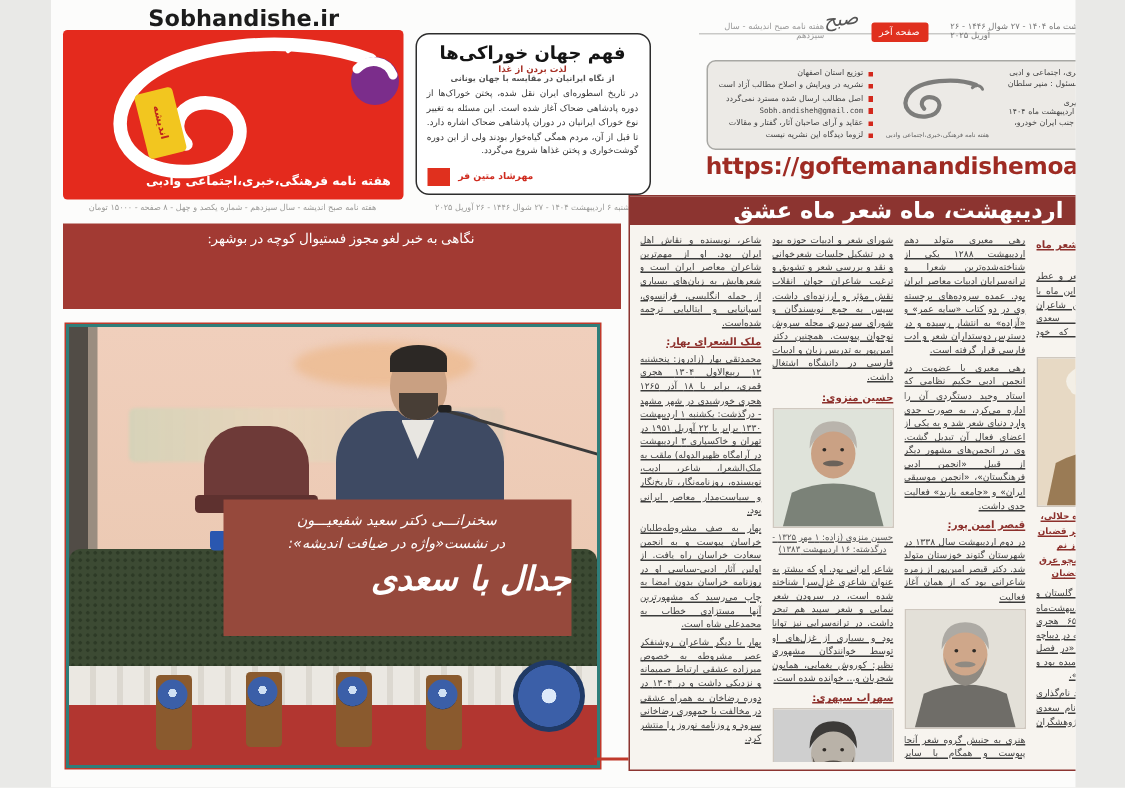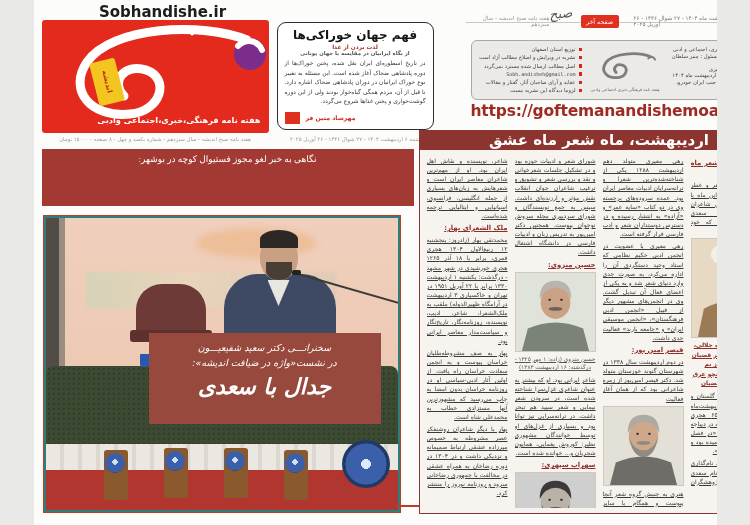--- a/index.html
+++ b/index.html
@@ -88,21 +88,21 @@
   .trophy{position:absolute;width:24px;height:50px;background:#8a5a2e;border-radius:3px;}
   .trophy:before{content:"";position:absolute;left:1px;top:3px;width:20px;height:20px;border-radius:50%;
       background:radial-gradient(circle at 50% 45%,#cfe0f4 0 18%,#3b5fa8 19% 70%,#27416f 71%);}
   .plate{left:296px;top:222px;width:48px;height:48px;border-radius:50%;
       background:radial-gradient(circle at 50% 50%,#dce9fa 0 14%,#3b5fa8 15% 60%,#203a66 61% 78%,#8a5a2e 79%);}
   .photo-dash{left:362px;top:505px;width:24px;height:2px;background:#c0392b;}
 
   .overlay-box{left:130px;top:333px;width:232px;height:91px;background:#96493c;color:#fff;
       text-align:center;box-sizing:border-box;padding-top:8px;}
   .ov-line{font-size:9.5px;line-height:1.55;}
-  .ov-headline{font-size:22px;font-weight:bold;margin-top:4px;}
+  .ov-headline{font-size:22px;font-weight:bold;margin-top:4px;text-align:right;}
 
   
   .article{left:385px;top:130px;width:361px;height:384px;background:#f7f4ef;border:1px solid #8c3531;
            box-sizing:border-box;}
   .article-titlebar{height:19px;background:#8c3430;color:#fff;font-size:15px;font-weight:bold;
            text-align:center;line-height:19px;letter-spacing:.5px;}
   .article-cols{display:flex;gap:7px;padding:6px 7px;direction:rtl;height:352px;overflow:hidden;}
   .col{flex:1;min-width:0;font-size:6.1px;line-height:1.5;color:#3b3b3b;overflow:hidden;}
   .col p{margin:0 0 3px;text-align:justify;text-decoration:underline;}
   .col .h{color:#8c2f2b;font-weight:bold;font-size:6.8px;margin:2px 0;}

